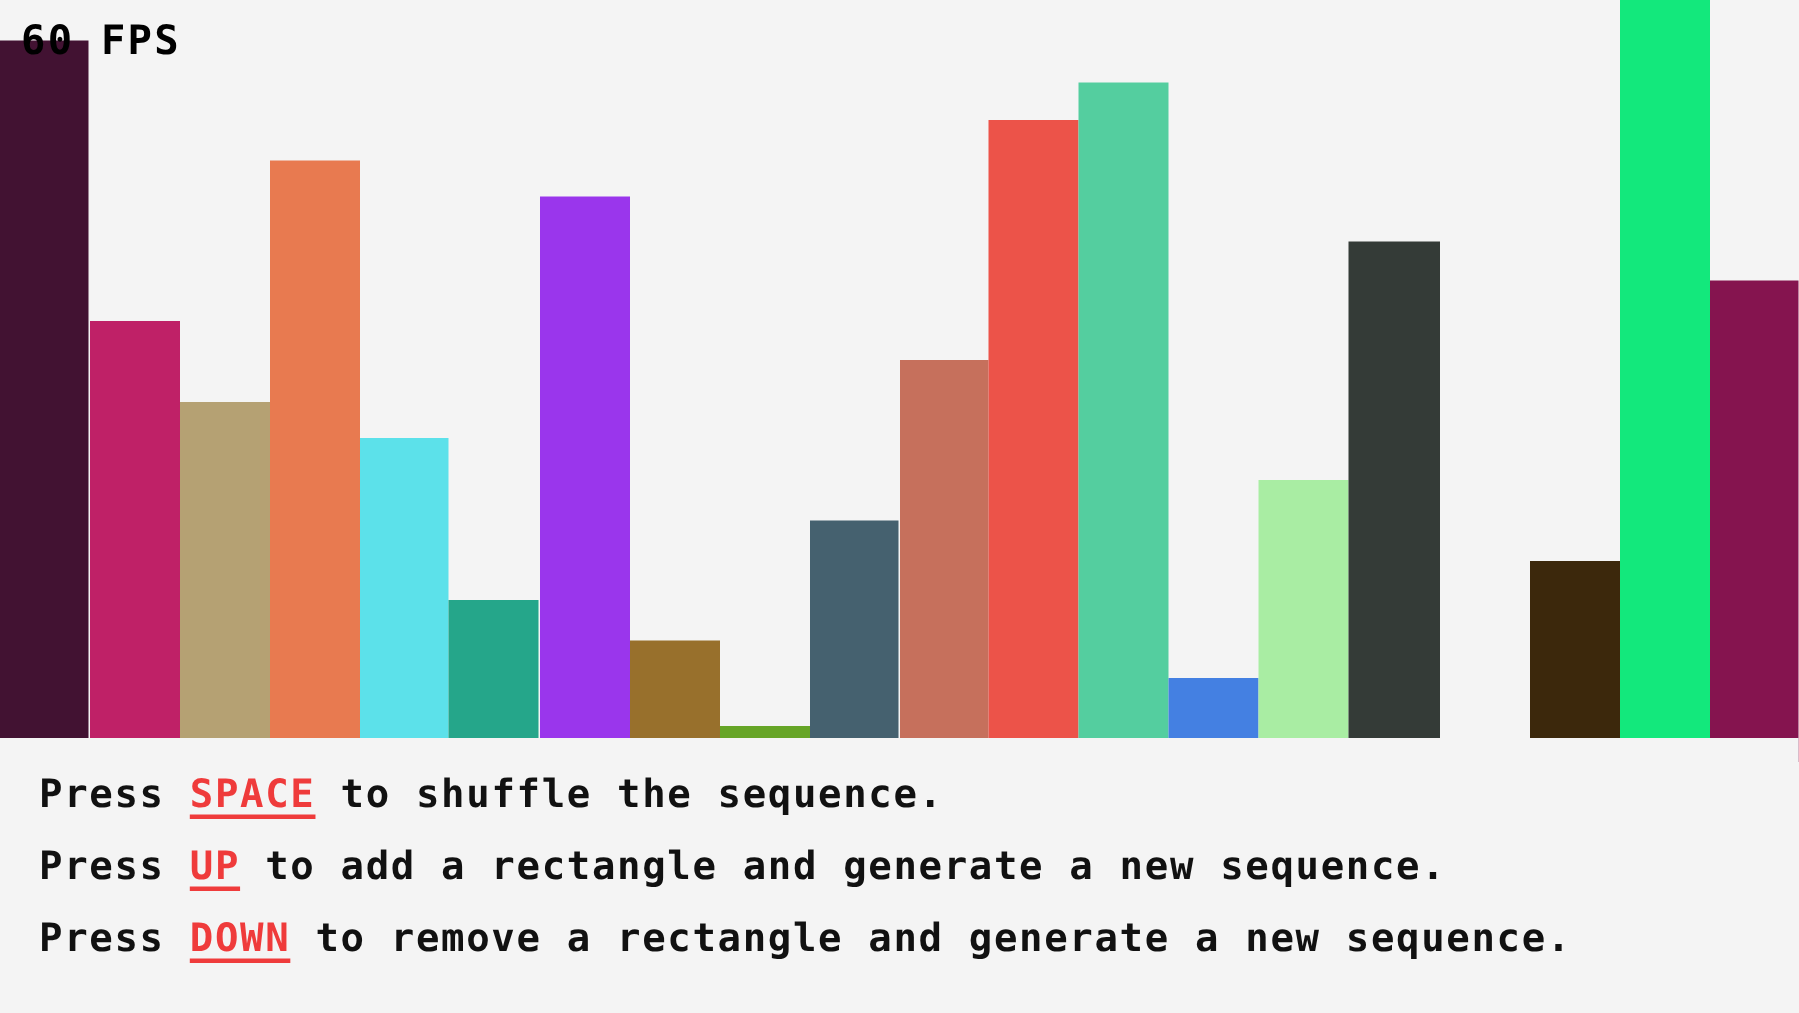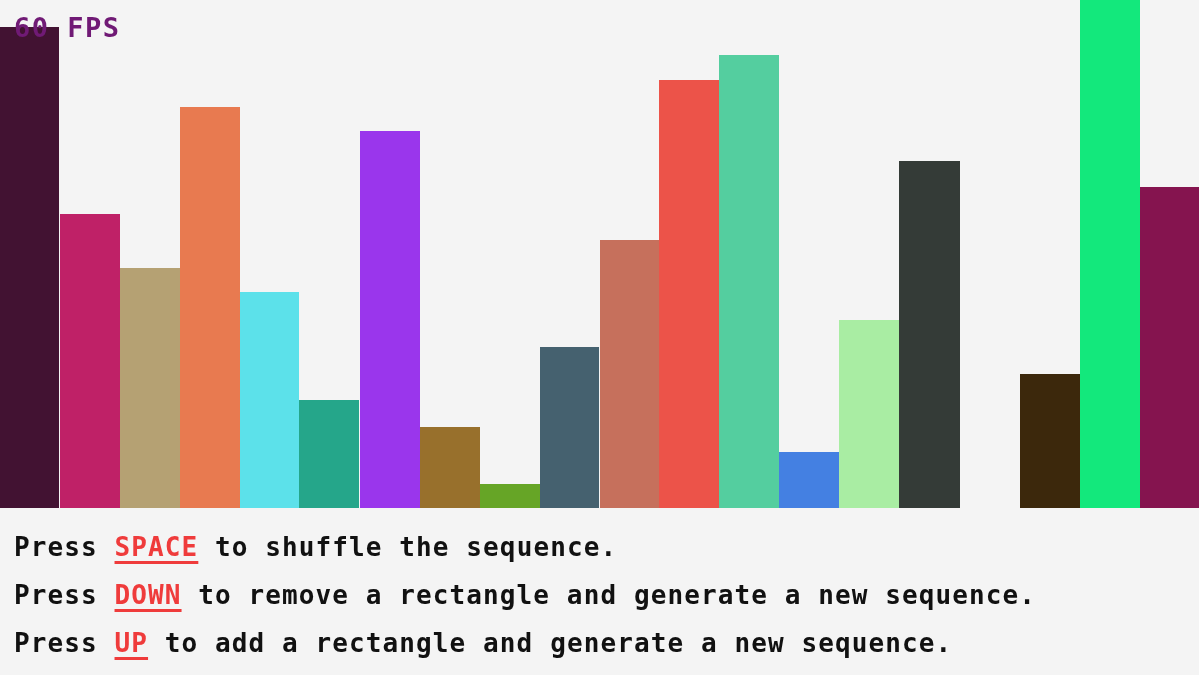--- a/index.html
+++ b/index.html
@@ -36,36 +36,36 @@
     position: absolute;
     font-family: "DejaVu Sans Mono", "Liberation Mono", monospace;
     font-size: 27px;
     font-weight: 700;
     letter-spacing: 1.5px;
     white-space: nowrap;
   }
   #fps-counter {
     left: 14px;
     top: 12px;
-    color: #701a75;
+    color: #000000;
   }
   #rect-count {
     right: 12px;
     top: 12px;
     color: #1b1b1b;
   }
   
   #instructions {
     position: absolute;
     left: 0;
-    top: 509px;
+    top: 492px;
     width: 1199px;
     height: 166px;
     background: #f4f4f4;
-    padding: 14px 0 0 14px;
+    padding: 14px 0 0 26px;
     box-sizing: border-box;
   }
   .instruction-line {
     font-family: "DejaVu Sans Mono", "Liberation Mono", monospace;
     font-size: 26px;
     font-weight: 700;
     color: #111111;
     letter-spacing: 1.1px;
     line-height: 48px;
     white-space: nowrap;
@@ -101,17 +101,17 @@
       <div class="bar" style="left: 899px; width: 61px; height: 347px; bottom: 1px; background: rgb(52, 59, 55);"></div>
       <div class="bar" style="left: 1020px; width: 60px; height: 134px; bottom: 1px; background: rgb(60, 40, 12);"></div>
       <div class="bar" style="left: 1080px; width: 60px; height: 508px; bottom: 1px; background: rgb(19, 232, 124);"></div>
       <div class="bar" style="left: 1140px; width: 59px; height: 321px; bottom: 1px; background: rgb(133, 20, 79);"></div>
     </div>
 
   <div class="hud" id="fps-counter">60 FPS</div>
 
   <div id="instructions">
       <div class="instruction-line"><span>Press </span><span class="key">SPACE</span><span> to shuffle the sequence.</span></div>
+      <div class="instruction-line"><span>Press </span><span class="key">UP</span><span> to add a rectangle and generate a new sequence.</span></div>
       <div class="instruction-line"><span>Press </span><span class="key">DOWN</span><span> to remove a rectangle and generate a new sequence.</span></div>
-      <div class="instruction-line"><span>Press </span><span class="key">UP</span><span> to add a rectangle and generate a new sequence.</span></div>
     </div>
 
 </div>
 
 </body></html>

